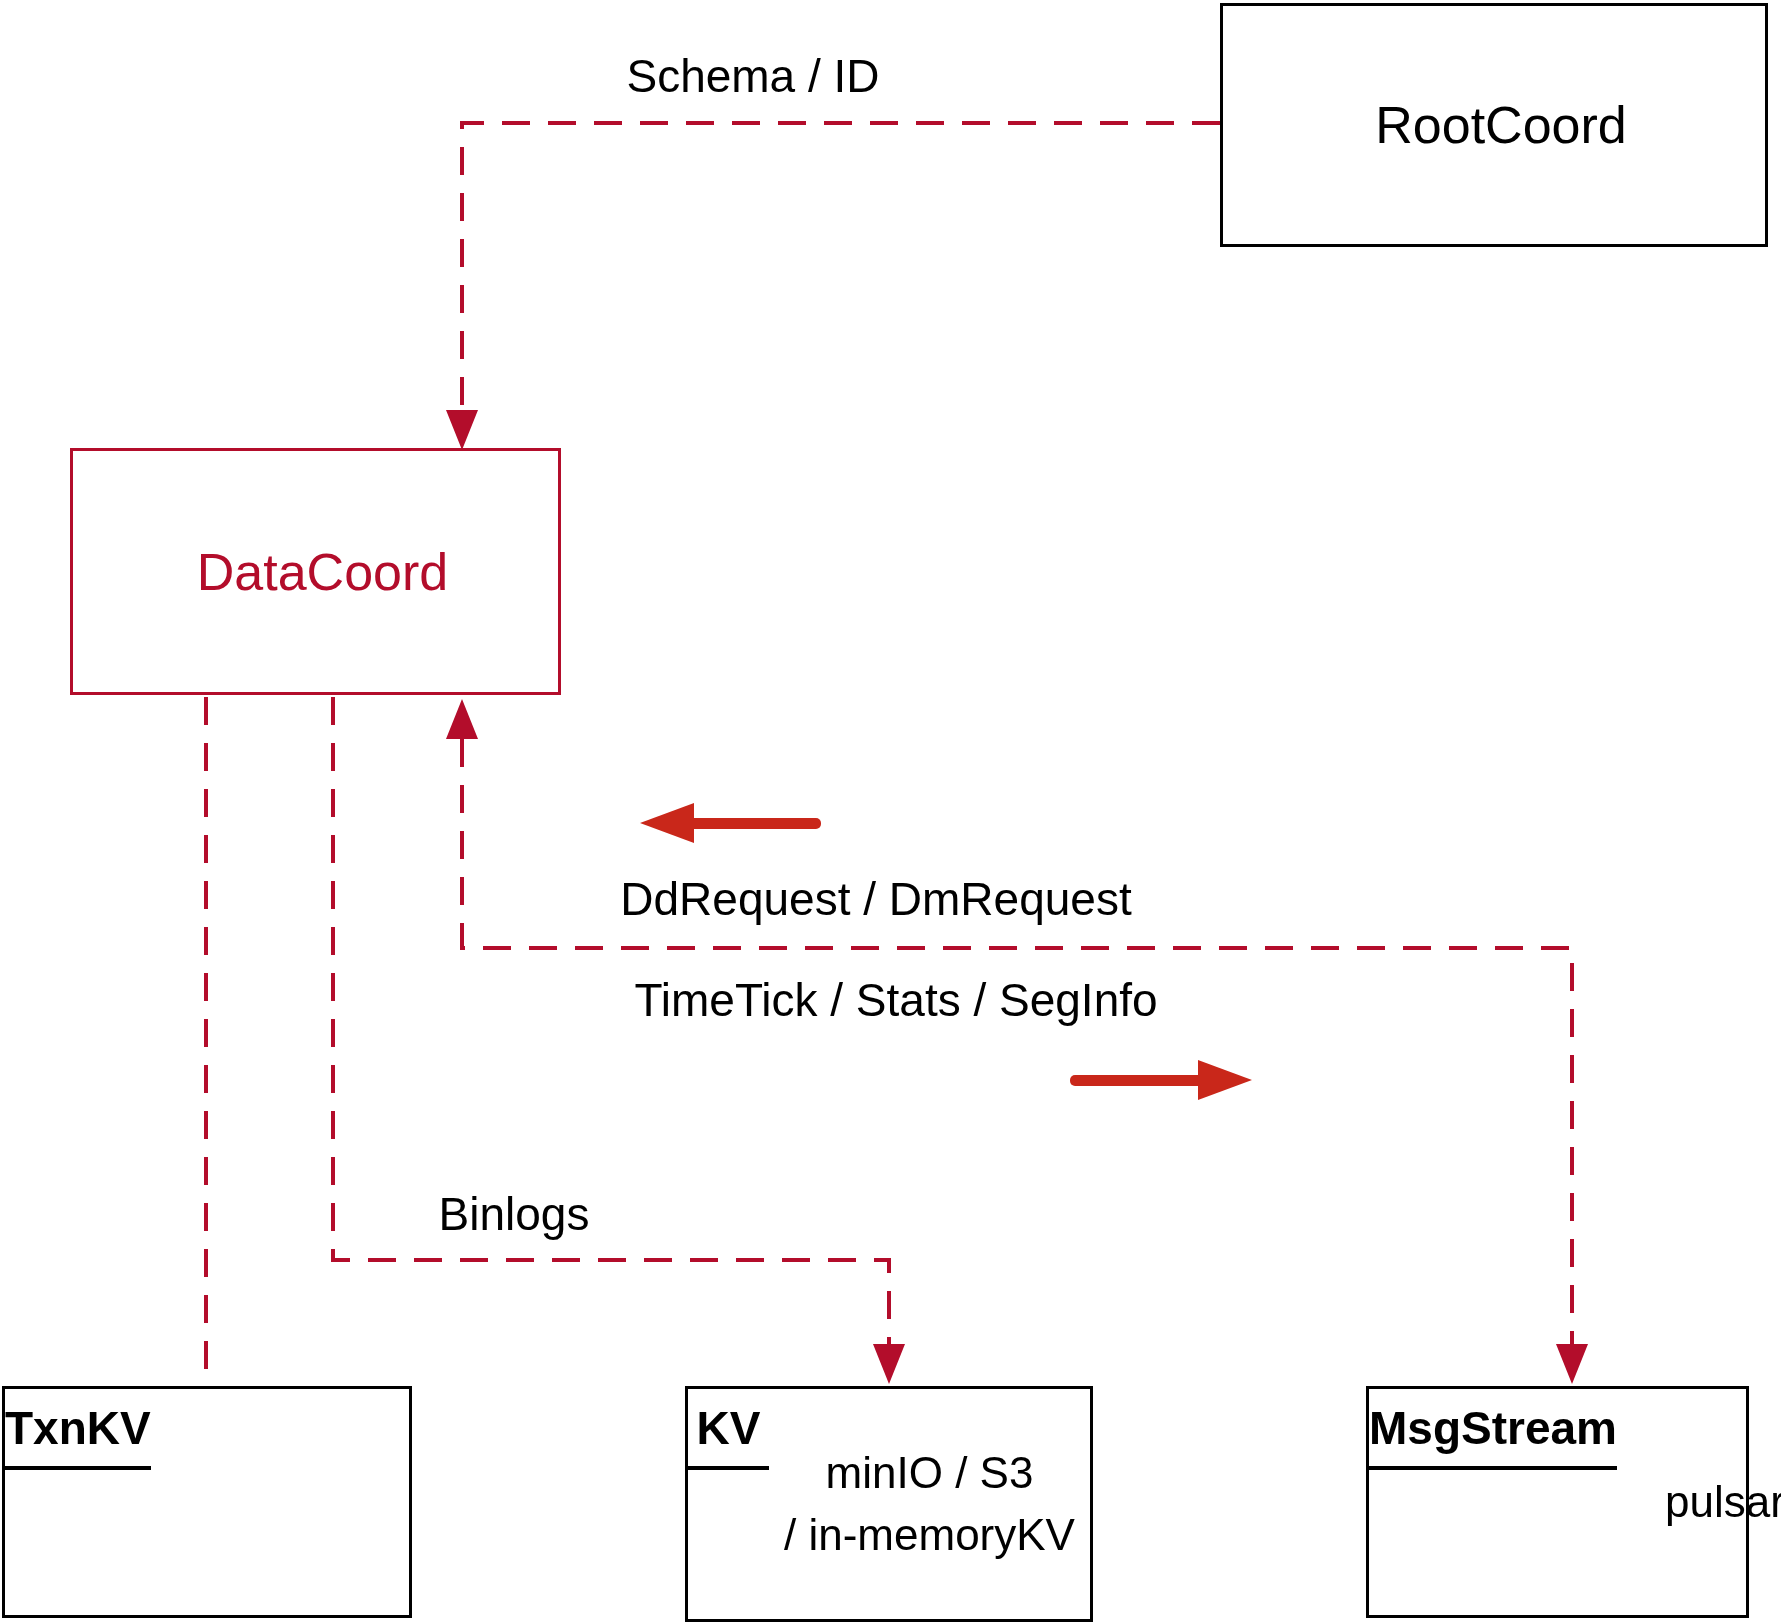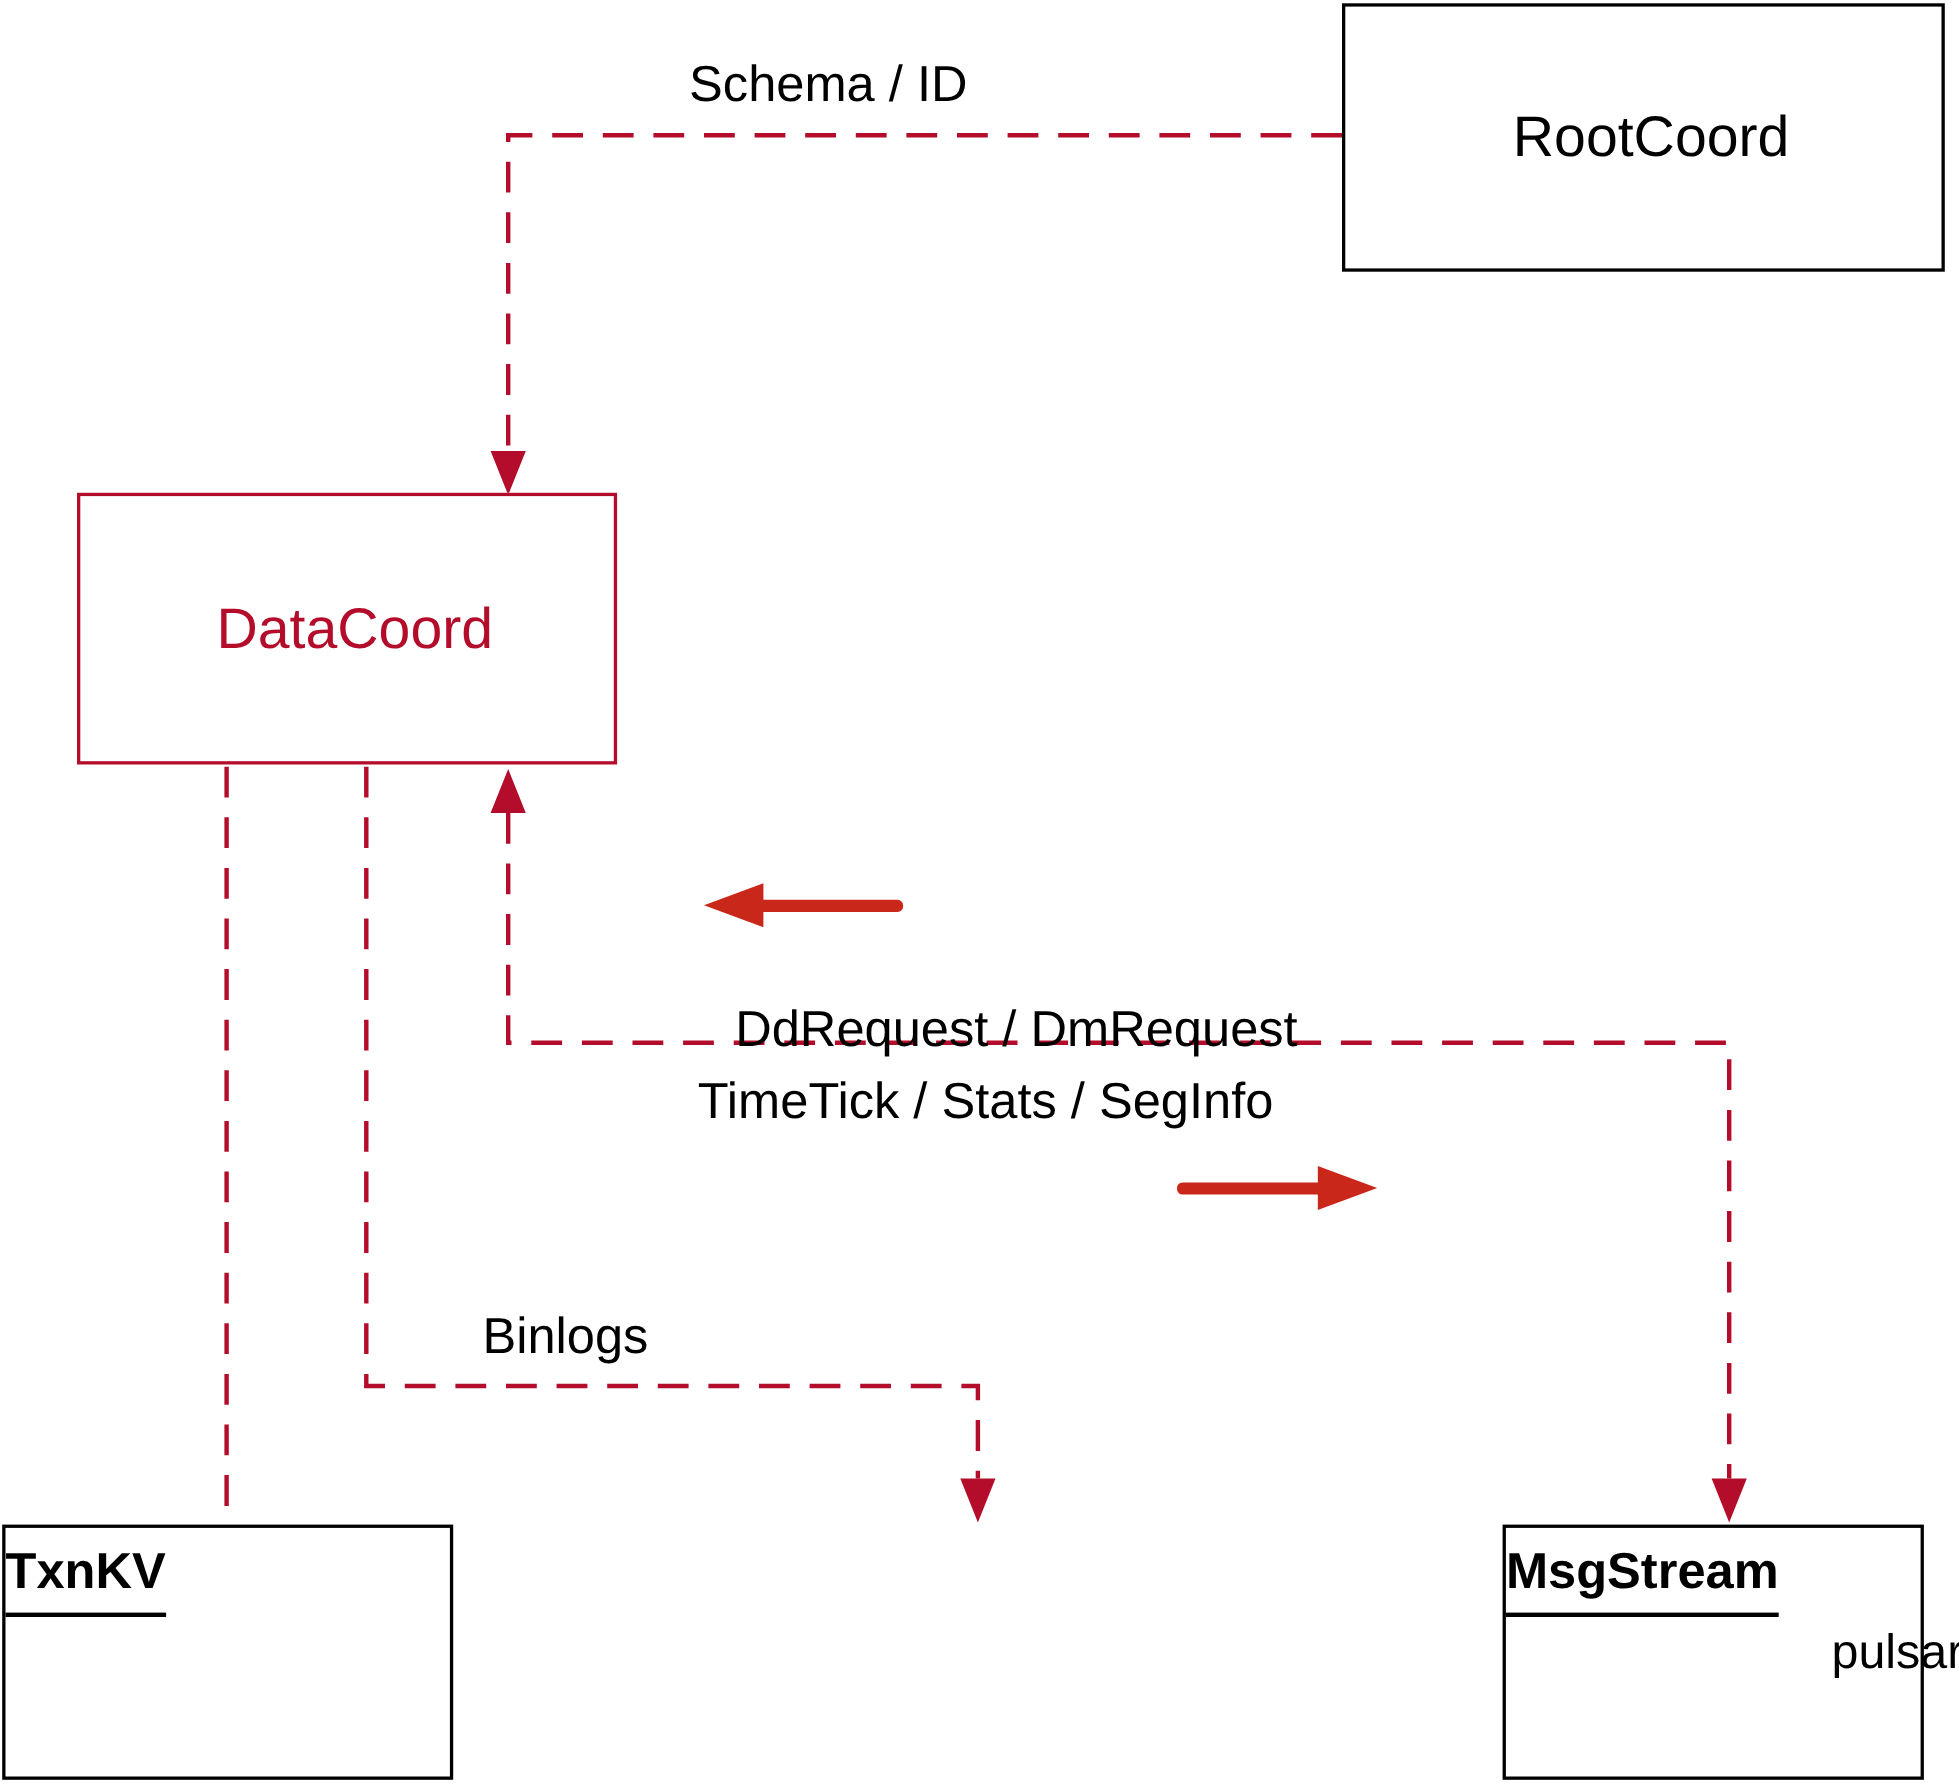--- a/index.html
+++ b/index.html
@@ -98,29 +98,36 @@
   </div>
 
   <div class="node big accent" style="left:70px;top:448px;width:491px;height:247px;">
     <span>DataCoord</span>
   </div>
 
   <div class="storage" style="left:2px;top:1386px;width:410px;height:232px;">
     <div class="hd">TxnKV</div>
   </div>
 
+  <div class="storage" style="left:685px;top:1386px;width:408px;height:236px;">
+    <div class="hd">KV</div>
+    <div class="bd">
+      <span>minIO / S3</span>
+      <span>/ in-memoryKV</span>
+    </div>
+  </div>
 
   <div class="storage" style="left:1366px;top:1386px;width:383px;height:232px;gap:48px;">
     <div class="hd">MsgStream</div>
     <div class="bd">
       <span>pulsar</span>
     </div>
   </div>
 
   <div class="edge-label" style="left:753px;top:76px;">Schema / ID</div>
 
-  <div class="edge-label" style="left:924px;top:899px;margin-top:36px;">DdRequest / DmRequest</div>
+  <div class="edge-label" style="left:876px;top:899px;">DdRequest / DmRequest</div>
 
   <div class="edge-label" style="left:896px;top:1000px;">TimeTick / Stats / SegInfo</div>
 
   <div class="edge-label" style="left:514px;top:1214px;text-align:right;">Binlogs</div>
 
 </div>
 
 </body></html>

